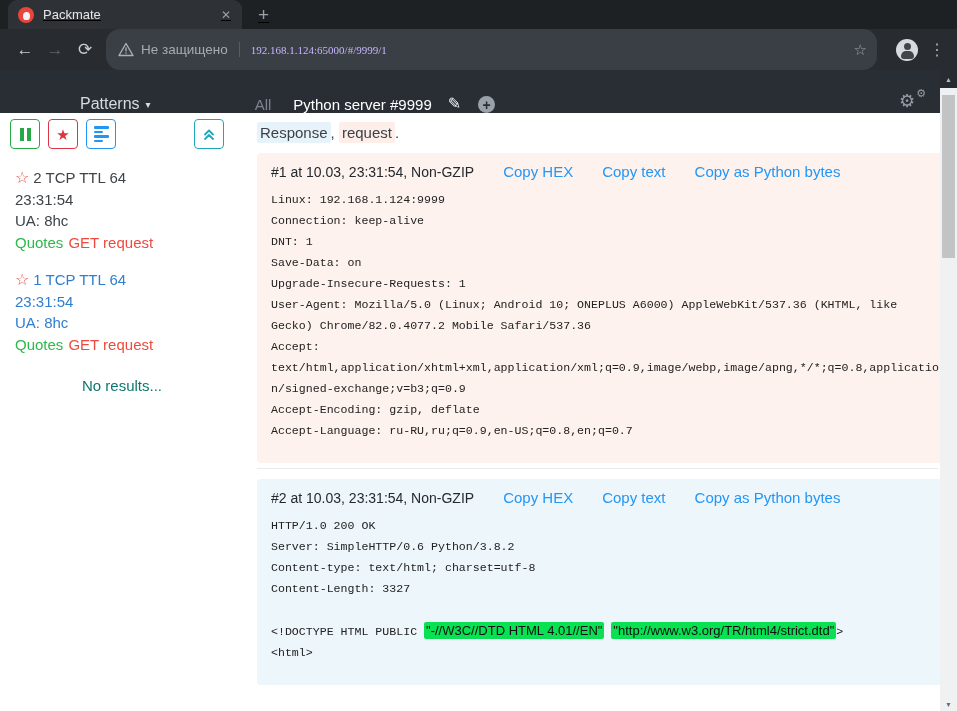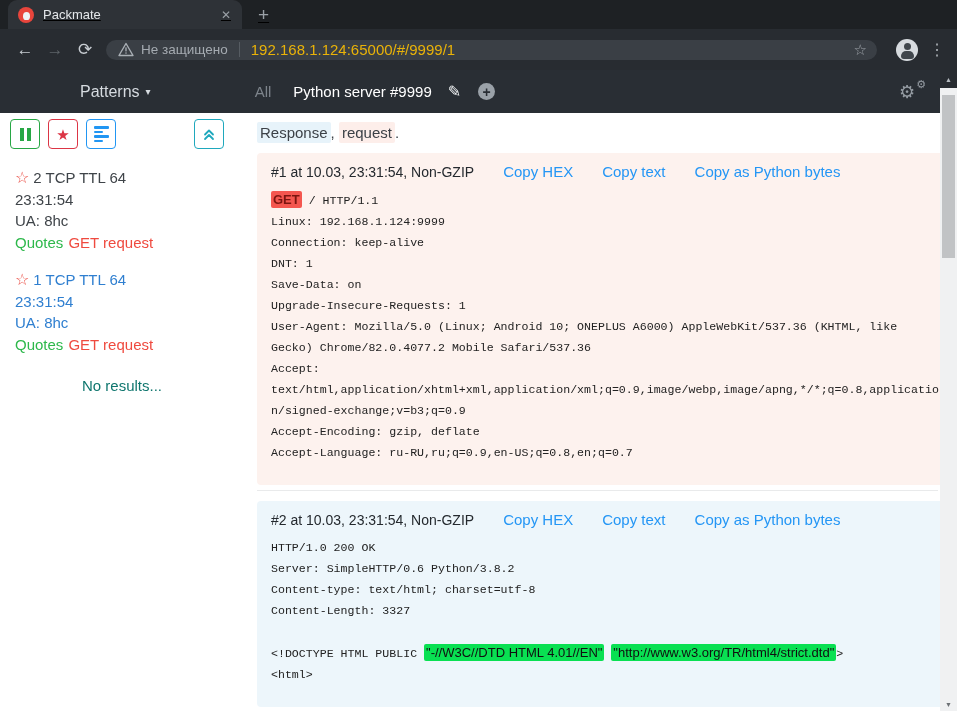--- a/index.html
+++ b/index.html
@@ -14,34 +14,34 @@
   .favicon::after{content:"";position:absolute;left:4.5px;top:5px;width:7px;height:8px;
     border-radius:50% 50% 45% 45%;background:#eef3f6;}
   .tab-title{color:#e4e7ea;font-size:13px;margin-left:9px;flex:1;white-space:nowrap;overflow:hidden;}
   .tab-close{color:#9aa0a6;font-size:12px;padding:0 3px;cursor:pointer;}
   .newtab{color:#9aa0a6;font-size:19px;margin:0 0 5px 16px;line-height:1;cursor:pointer;}
 
   
   .toolbar{height:41px;background:#282c31;display:flex;align-items:center;padding:0 10px;}
   .nav-ic{color:#c8cdd2;font-size:17px;width:30px;text-align:center;flex:none;cursor:pointer;}
   .nav-ic.dim{color:#5d6368;}
-  .omnibox{flex:1;height:20px;background:#3a3f45;border-radius:14px;display:flex;align-items:center;
+  .omnibox{flex:1;height:41px;background:#3a3f45;border-radius:14px;display:flex;align-items:center;
     margin:0 10px 0 6px;padding:0 10px 0 12px;min-width:0;}
   .warn-svg{flex:none;}
   .sec{color:#a5abb1;font-size:13.5px;margin-left:7px;white-space:nowrap;}
   .ob-div{width:1px;height:15px;background:#565c62;margin:0 11px;flex:none;}
-  .url{color:#eab308;font-size:15px;flex:1;white-space:nowrap;overflow:hidden;}
+  .url{color:#c4b5fd;font-size:11px;flex:1;white-space:nowrap;overflow:hidden;font-family:Liberation Serif, serif;}
   .ob-star{color:#9aa0a6;font-size:15px;flex:none;cursor:pointer;}
   .avatar{width:22px;height:22px;border-radius:50%;background:#d7dbdf;position:relative;margin:0 9px;flex:none;}
   .avatar::before{content:"";position:absolute;left:7.5px;top:4px;width:7px;height:7px;border-radius:50%;background:#40464c;}
   .avatar::after{content:"";position:absolute;left:4.5px;top:12px;width:13px;height:8px;border-radius:7px 7px 4px 4px;background:#40464c;}
   .kebab{color:#aab0b5;font-size:16px;width:20px;text-align:center;cursor:pointer;}
 
   
-  .appheader{height:43px;background:#292e34;display:flex;align-items:center;padding:0 30px 0 80px;}
+  .appheader{height:43px;background:#292e34;display:flex;align-items:flex-end;padding:0 30px 0 80px;}
   .patterns{color:#d6dbe0;font-size:16px;cursor:pointer;display:flex;align-items:center;}
   .caret{font-size:10px;margin-left:6px;}
   .h-tab-all{color:#7d848b;font-size:15px;margin-left:104px;cursor:pointer;}
   .h-tab-active{color:#ffffff;font-size:15px;margin-left:22px;cursor:pointer;}
   .edit-ic{color:#f2f4f6;font-size:16px;margin-left:16px;cursor:pointer;}
   .add-ic{width:17px;height:17px;border-radius:50%;background:#9aa1a8;color:#292e34;font-size:14px;
     font-weight:bold;display:flex;align-items:center;justify-content:center;margin-left:17px;cursor:pointer;line-height:1;}
   .gears{margin-left:auto;color:#949ba2;position:relative;width:28px;height:24px;cursor:pointer;}
   .gears .g1{font-size:18px;position:absolute;left:0;top:1px;}
   .gears .g2{font-size:11px;position:absolute;right:1px;top:-2px;}
@@ -193,21 +193,20 @@
       <div class="legend"><span class="lg response">Response</span><span>, </span><span class="lg request">request</span><span>.</span></div>
       <div>
           <section class="packet request">
             <div class="pmeta">
               <span>#1 at 10.03, 23:31:54, Non-GZIP</span>
               <a class="copy-link">Copy HEX</a>
               <a class="copy-link">Copy text</a>
               <a class="copy-link">Copy as Python bytes</a>
             </div>
             <div class="pbody">
-              <div class="pline"><span class="hl hl-red">GET</span> / HTTP/1.1</div>
               <div class="pline">Linux: 192.168.1.124:9999</div>
               <div class="pline">Connection: keep-alive</div>
               <div class="pline">DNT: 1</div>
               <div class="pline">Save-Data: on</div>
               <div class="pline">Upgrade-Insecure-Requests: 1</div>
               <div class="pline">User-Agent: Mozilla/5.0 (Linux; Android 10; ONEPLUS A6000) AppleWebKit/537.36 (KHTML, like Gecko) Chrome/82.0.4077.2 Mobile Safari/537.36</div>
               <div class="pline">Accept: text/html,application/xhtml+xml,application/xml;q=0.9,image/webp,image/apng,*/*;q=0.8,application/signed-exchange;v=b3;q=0.9</div>
               <div class="pline">Accept-Encoding: gzip, deflate</div>
               <div class="pline">Accept-Language: ru-RU,ru;q=0.9,en-US;q=0.8,en;q=0.7</div>
             </div>

